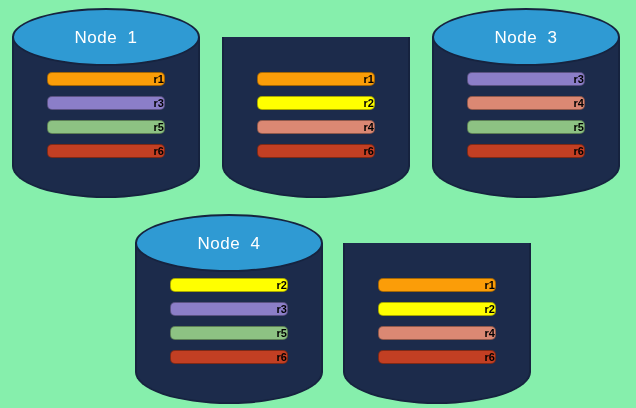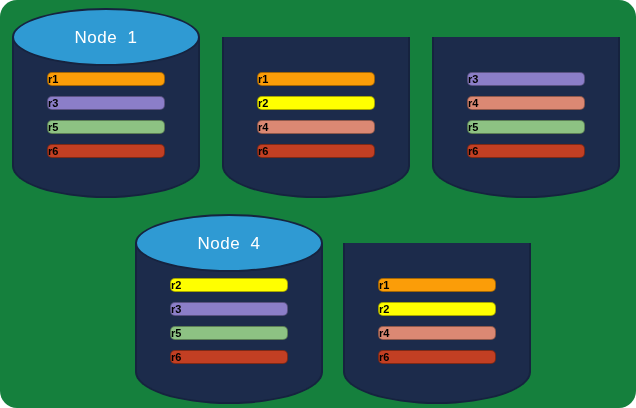--- a/index.html
+++ b/index.html
@@ -5,23 +5,22 @@
   html, body {
     margin: 0;
     padding: 0;
     background: #ffffff;
     font-family: "Liberation Sans", sans-serif;
   }
   .canvas {
     position: relative;
     width: 636px;
     height: 408px;
-    background: #15803d;
+    background: #86efac;
     overflow: hidden;
-    border-radius: 17px;
   }
   .node {
     position: absolute;
     width: 188px;
     height: 190px;
   }
   
   .node:nth-child(1) { left: 12px;  top: 8px; }
   .node:nth-child(2) { left: 222px; top: 8px; }
   .node:nth-child(3) { left: 432px; top: 8px; }
@@ -70,21 +69,21 @@
     z-index: 3;
   }
   .bar {
     width: 118px;
     height: 14px;
     border-radius: 5px;
     border: 1px solid rgba(0,0,0,0.35);
     box-sizing: border-box;
     display: flex;
     align-items: center;
-    justify-content: flex-start;
+    justify-content: flex-end;
   }
   .bar-label {
     font-size: 11px;
     font-weight: bold;
     color: #000000;
     line-height: 1;
   }
 </style>
 </head>
 <body>
@@ -122,20 +121,23 @@
         <div class="bar" style="background: rgb(219, 136, 115);">
     <span class="bar-label">r4</span>
   </div>
         <div class="bar" style="background: rgb(194, 63, 35);">
     <span class="bar-label">r6</span>
   </div>
       </div>
   </div>
     <div class="node">
     <div class="cyl-body"></div>
+    <div class="cyl-top">
+      <span class="node-title">Node  3</span>
+    </div>
     <div class="bars">
         <div class="bar" style="background: rgb(139, 126, 200);">
     <span class="bar-label">r3</span>
   </div>
         <div class="bar" style="background: rgb(219, 136, 115);">
     <span class="bar-label">r4</span>
   </div>
         <div class="bar" style="background: rgb(141, 194, 131);">
     <span class="bar-label">r5</span>
   </div>

